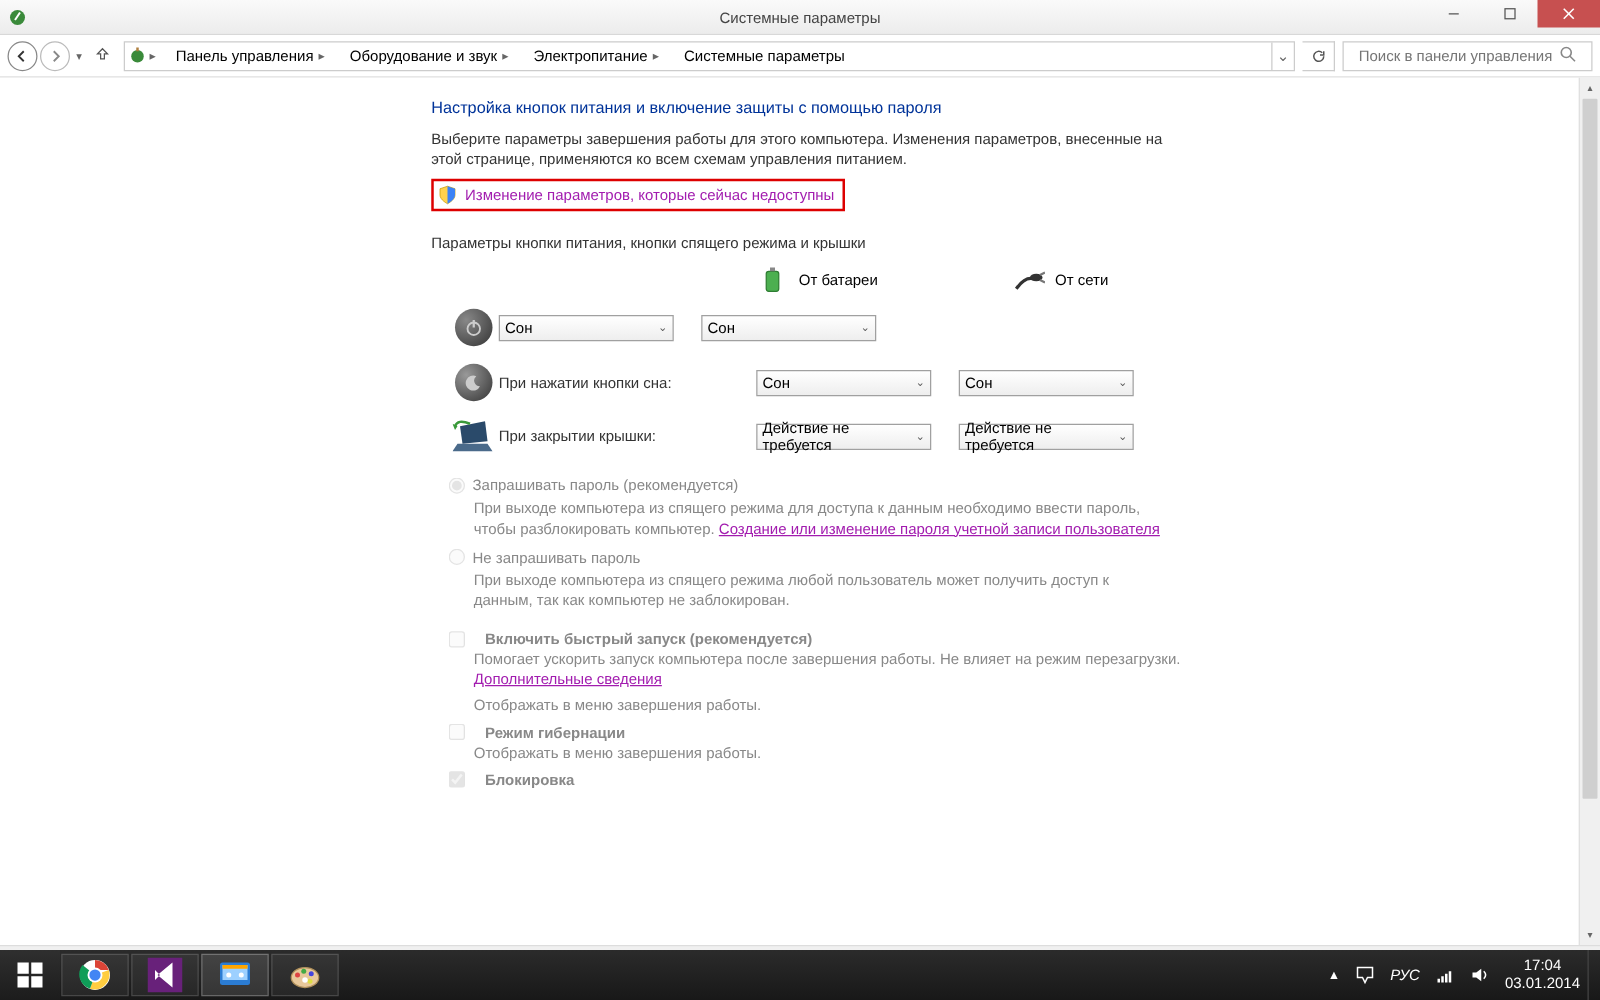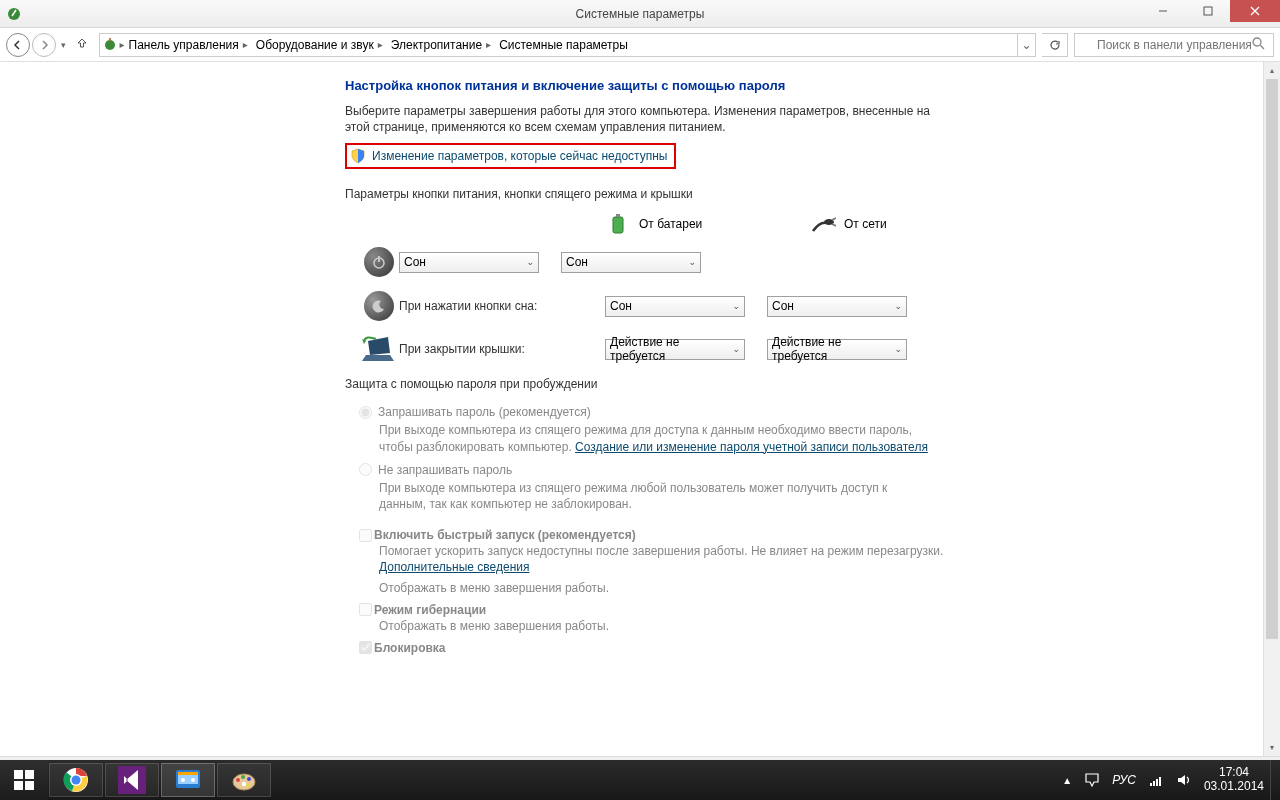--- a/index.html
+++ b/index.html
@@ -14,40 +14,40 @@
 .tb-btn { width:45px; display:flex; align-items:center; justify-content:center; color:#555; }
 .tb-btn.close { width:50px; background:#c75050; color:#fff; }
 .tb-btn svg { width:10px; height:10px; }
 
 
 .navbar { height:34px; border-bottom:1px solid #e0e0e0; display:flex; align-items:center; padding:0 6px; gap:2px; }
 .nav-round { width:24px; height:24px; border:1px solid #bbb; border-radius:50%; display:flex; align-items:center; justify-content:center; color:#888; }
 .nav-round.enabled{ color:#333; border-color:#888;}
 .breadcrumb-wrap { flex:1; height:24px; border:1px solid #ccc; margin:0 4px; display:flex; align-items:center; background:#fff; }
 .bc-icon { width:20px; display:flex; align-items:center; justify-content:center; }
-.bc-item { padding:0 4px; display:flex; align-items:center; gap:4px; height:100%; }
+.bc-item { padding:0 4px; display:flex; align-items:center; gap:4px; height:100%;margin-left:12px; }
 .bc-chev { color:#666; font-size:10px; }
 .bc-drop { width:18px; border-left:1px solid #ccc; height:100%; display:flex; align-items:center; justify-content:center; margin-left:auto; color:#666; }
 .refresh { width:26px; height:24px; border:1px solid #ccc; border-left:none; display:flex; align-items:center; justify-content:center; color:#555;}
-.searchbox { width:200px; height:24px; border:1px solid #ccc; margin-left:4px; display:flex; align-items:center; padding:0 22px; color:#888; justify-content:space-between; background:#fff;}
+.searchbox { width:200px; height:24px; border:1px solid #ccc; margin-left:4px; display:flex; align-items:center; padding:0 12px; color:#888; justify-content:space-between; background:#fff;}
 .searchbox input { border:none; outline:none; width:160px; font-size:12px; color:#555;}
 
 
 .content-area { flex:1; position:relative; overflow:hidden; display:flex;}
 .scroll { width:17px; background:#f0f0f0; border-left:1px solid #e0e0e0; display:flex; flex-direction:column;}
 .scroll-btn{height:17px; display:flex;align-items:center;justify-content:center;color:#666;font-size:8px;}
 .scroll-track{flex:1; position:relative;}
 .scroll-thumb{position:absolute; top:0; left:2px; right:2px; height:120px; background:#cfcfcf; border-radius:1px;}
 .content { flex:1; overflow:hidden; padding:16px 0 0 0;}
 .content-inner { width:600px; margin:0 auto 0 345px; }
 
-h1 { color:#003399; font-size:13px; font-weight:bold; margin-bottom:10px; }
+h1 { color:#003399; font-size:13px; font-weight:normal; margin-bottom:10px; }
 .desc { color:#333; line-height:1.35; margin-bottom:8px;}
 .highlight-box { border:2px solid #d00; padding:3px 6px 3px 3px; display:inline-flex; align-items:center; gap:6px; margin-bottom:14px;}
-.link { color:#0c4a6e; text-decoration:none; cursor:pointer;}
+.link { color:#a21caf; text-decoration:none; cursor:pointer;}
 .shield { width:16px; height:16px; }
 
 .section-title { color:#333; margin-bottom:10px; margin-top:4px;}
 .cols-header { display:flex; padding-left:260px; gap:70px; margin-bottom:10px; align-items:center;}
 .col-h { display:flex; align-items:center; gap:8px; width:140px;}
 .power-icon{width:26px;height:26px;}
 
 .setting-row { display:flex; align-items:center; margin-bottom:14px; padding-left:14px;}
 .setting-icon { width:40px; display:flex; justify-content:center;}
 .setting-icon .round{width:30px;height:30px;border-radius:50%;}
@@ -56,21 +56,21 @@
 .dropdown .dd-chev { font-size:9px; color:#555;}
 .radio-block { padding:4px 0 6px 14px;}
 .radio-line { display:flex; align-items:center; gap:6px; color:#333;}
 .radio-line.disabled { color:#888;}
 input[type=radio]:disabled { opacity:.6;}
 .radio-desc { margin:3px 16px 8px 20px; color:#333; line-height:1.35; max-width:560px;}
 .radio-desc.disabled{color:#888;}
 .underline{ text-decoration:underline;}
 
 .check-block { padding:2px 0 2px 14px;}
-.check-line { display:flex; align-items:center; gap:2px; color:#333;}
+.check-line { display:flex; align-items:center; gap:16px; color:#333;}
 .check-line.disabled label{color:#888;}
 .check-desc { margin:2px 0 6px 20px; color:#333; line-height:1.3;}
 .check-desc.disabled{color:#888;}
 input[type=checkbox]:disabled { opacity:.6;}
 
 
 .btnbar { height:44px; border-top:1px solid #ddd; background:#f0f0f0; display:flex; align-items:center; justify-content:flex-end; padding-right:28px; gap:8px;}
 .btn { min-width:90px; height:23px; border:1px solid #adadad; background:linear-gradient(#fefefe,#e8e8e8); padding:0 12px; display:flex; align-items:center; justify-content:center; cursor:pointer;}
 .btn.disabled{ color:#999; border-color:#ccc; background:#f5f5f5; cursor:default;}
 
@@ -268,21 +268,20 @@
           <div class="dropdown">
               <span>Действие не требуется</span>
               <span class="dd-chev">⌄</span>
             </div>
           <div class="dropdown">
               <span>Действие не требуется</span>
               <span class="dd-chev">⌄</span>
             </div>
         </div>
 
-        <div class="section-title" style="margin-top:10px;">Защита с помощью пароля при пробуждении</div>
 
         <div class="radio-block">
           <div class="radio-line disabled">
             <input type="radio" checked="" disabled="" style="">
             <label>Запрашивать пароль (рекомендуется)</label>
           </div>
           <div class="radio-desc disabled">
             <span>При выходе компьютера из спящего режима для доступа к данным необходимо ввести пароль, чтобы разблокировать компьютер. </span><a class="link underline">Создание или изменение пароля учетной записи пользователя</a>
           </div>
           <div class="radio-line disabled">
@@ -292,21 +291,21 @@
           <div class="radio-desc disabled">При выходе компьютера из спящего режима любой пользователь может получить доступ к данным, так как компьютер не заблокирован.</div>
         </div>
 
 
         <div class="check-block">
           <div class="check-line disabled">
             <input type="checkbox" disabled="" style="">
               <label><b>Включить быстрый запуск (рекомендуется)</b></label>
           </div>
           <div class="check-desc disabled">
-            <span>Помогает ускорить запуск недоступны после завершения работы. Не влияет на режим перезагрузки. </span><a class="link underline">Дополнительные сведения</a>
+            <span>Помогает ускорить запуск компьютера после завершения работы. Не влияет на режим перезагрузки. </span><a class="link underline">Дополнительные сведения</a>
           </div>
 
           <div class="check-desc disabled">Отображать в меню завершения работы.</div>
 
           <div class="check-line disabled">
             <input type="checkbox" disabled="" style="">
               <label><b>Режим гибернации</b></label>
           </div>
           <div class="check-desc disabled">Отображать в меню завершения работы.</div>
 

